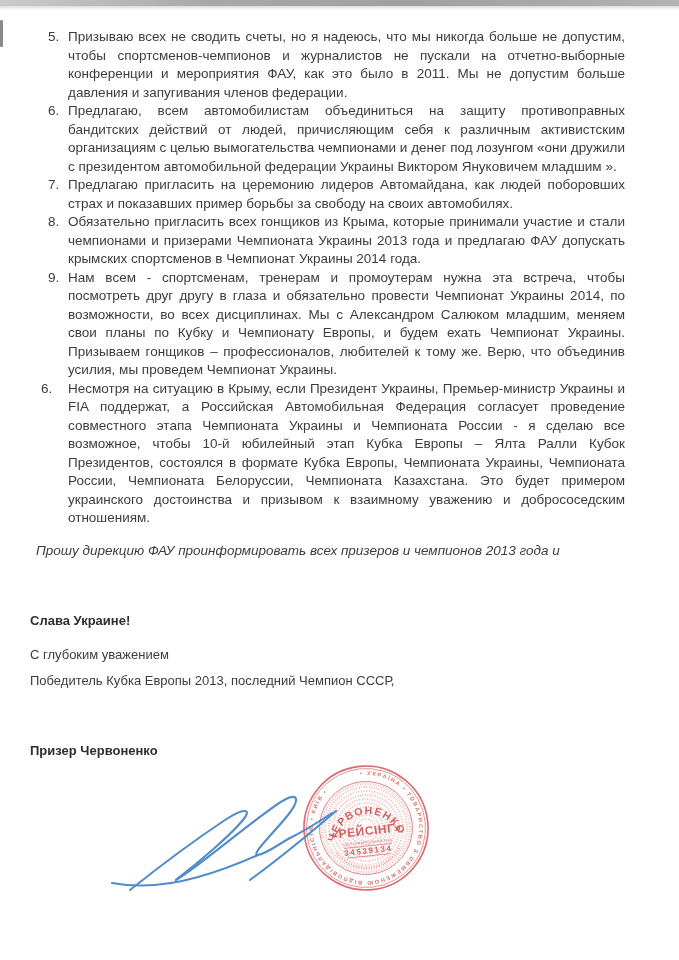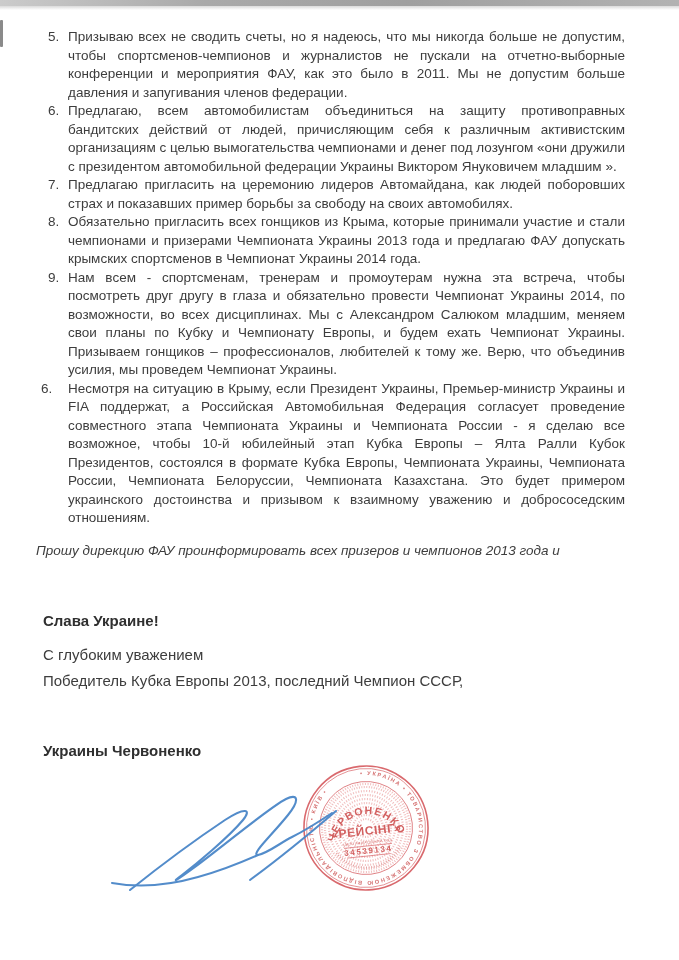--- a/index.html
+++ b/index.html
@@ -31,21 +31,21 @@
     font-size:13.5px;line-height:18.5px;
   }
   .item{position:relative;padding-left:20px;text-align:justify;}
   .item .num{position:absolute;left:0;top:0;text-align:left;}
   .item.two-digit .num{left:-7px;}
   
   .request{
     position:absolute;left:36px;top:540px;width:600px;
     font-size:13.5px;line-height:22.5px;text-align:left;font-style:italic;
   }
-  .block{position:absolute;left:43px;font-size:15px;line-height:20px;}
+  .block{position:absolute;left:30px;font-size:13px;line-height:20px;}
   .bold{font-weight:bold;color:#2f2f2f;}
   .farewell{top:611px;}
   .regards{top:645px;text-align:right;}
   .cred1{top:671px;}
   .cred23{top:698px;line-height:20.5px;}
   .signer{top:741px;}
   
   .stamp-svg{position:absolute;left:296px;top:758px;width:140px;height:140px;opacity:.88;}
   .sign-svg{position:absolute;left:100px;top:785px;width:240px;height:115px;}
 </style>
@@ -85,21 +85,21 @@
     </div>
   </div>
 
   <div class="request">
     <div>Прошу дирекцию ФАУ  проинформировать всех призеров и чемпионов 2013 года и</div>
   </div>
 
   <div class="block farewell bold">Слава Украине!</div>
   <div class="block regards">С глубоким уважением</div>
   <div class="block cred1">Победитель Кубка Европы 2013, последний Чемпион СССР,</div>
-  <div class="block signer bold">Украины Червоненко</div>
+  <div class="block signer bold">Призер Червоненко</div>
 
   <svg class="stamp-svg" viewBox="-70 -70 140 140">
     <g transform="rotate(-6)" stroke="#d4555a" fill="none">
       <circle r="62" stroke-width="1.6"></circle>
       <circle r="59.5" stroke-width="0.7"></circle>
       <circle r="46.5" stroke-width="0.8"></circle>
 
       <g stroke="#efb3b3" stroke-width="2.2">
         <circle r="9" stroke-dasharray="1 1.5"></circle>
         <circle r="13" stroke-dasharray="1 1.6"></circle>

